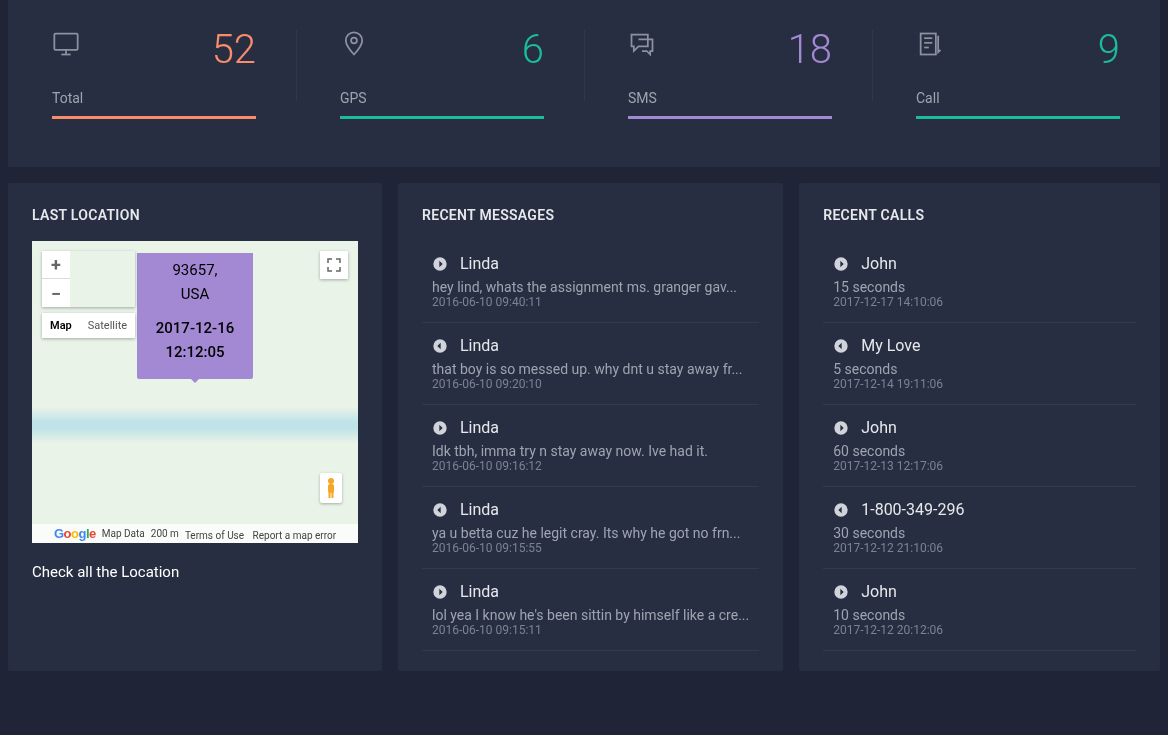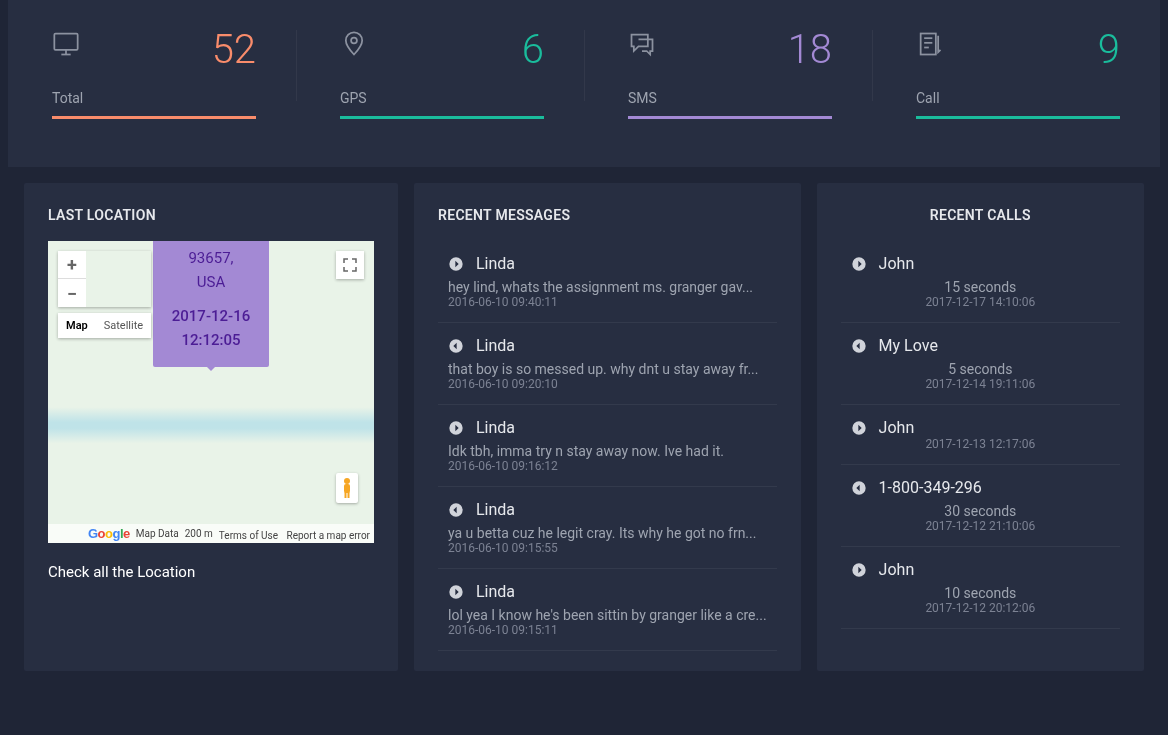--- a/index.html
+++ b/index.html
@@ -30,29 +30,29 @@
     bottom: 18px;
     width: 1px;
     background: rgba(255,255,255,0.05);
   }
   .stat-top { display: flex; justify-content: space-between; align-items: flex-start; height: 58px; }
   .stat-icon { width: 28px; height: 28px; stroke: #8c92a0; fill: none; }
   .stat-value { font-size: 40px; font-weight: 300; line-height: 1; }
   .stat-label { font-size: 14px; color: #9ea4b0; margin-top: 2px; }
   .stat-underline { height: 3px; margin-top: 10px; }
 
-  .panels-row { display: flex; gap: 16px; padding: 0 24px; }
+  .panels-row { display: flex; gap: 16px; padding: 0 8px; }
   .panel {
     background: #272e41;
     border-radius: 2px;
     padding: 24px 24px 20px 24px;
   }
   .panel-left { width: 374px; }
   .panel-mid { flex: 1; }
-  .panel-right { width: 374px; text-align: center; }
+  .panel-right { width: 374px; }
   .panel-title {
     color: #e6e8ec;
     font-size: 14px;
     font-weight: 600;
     letter-spacing: 0.3px;
     margin-bottom: 18px;
   }
 
   
   .map-wrap { position: relative; width: 326px; height: 302px; background: #e9f3e8; overflow: hidden; }
@@ -80,31 +80,31 @@
     display: flex; align-items: center; justify-content: center; font-size: 12px; color:#666; cursor:pointer;
   }
   .pegman {
     position: absolute; right: 16px; bottom: 40px; width: 22px; height: 30px;
     background: #fff; border-radius: 2px; box-shadow: 0 1px 3px rgba(0,0,0,0.3);
     display:flex; align-items:center; justify-content:center; cursor:grab;
   }
   .pegman svg { width: 14px; height: 22px; }
   .map-attrib {
     position: absolute; bottom: 0; left: 0; right: 0;
-    display: flex; justify-content: flex-end; align-items: flex-end;
+    display: flex; justify-content: center; align-items: flex-end;
     font-size: 10px; color: #444; background: rgba(255,255,255,0.7); padding: 2px 4px;
   }
   .map-attrib-left { display: flex; align-items: center; gap: 6px; }
   .map-attrib-right a { color: #444; text-decoration: none; cursor:pointer; margin-left: 6px; }
   .google-logo { font-family: Arial; font-weight: bold; font-size: 13px; letter-spacing: -0.5px; }
   .google-logo .g1{color:#4285f4}.google-logo .g2{color:#ea4335}.google-logo .g3{color:#fbbc05}.google-logo .g4{color:#4285f4}.google-logo .g5{color:#34a853}.google-logo .g6{color:#ea4335}
 
   .info-bubble {
-    position: absolute; top: 0; left: 50%; transform: translateX(-50%);
-    width: 116px; background: #a389d4; color: #4c1d95;
+    position: absolute; top: 12px; left: 50%; transform: translateX(-50%);
+    width: 116px; background: #a389d4; color: #000000;
     text-align: center; padding: 2px 6px 12px 6px; font-size: 14px;
     border-radius: 0 0 2px 2px;
   }
   .info-bubble::after {
     content: ""; position: absolute; left: 50%; bottom: -14px; transform: translateX(-50%);
     border: 10px solid transparent; border-top-color: #a389d4;
   }
   .info-line { margin: 6px 0; font-size: 15px; }
 
   .link {
@@ -268,21 +268,21 @@
           <div class="li-sub">ya u betta cuz he legit cray. Its why he got no frn...</div>
           <div class="li-time">2016-06-10 09:15:55</div>
         </div>
         <div class="list-item">
           <div class="li-head">
             <svg class="arrow-icon" viewBox="0 0 24 24">
               <path d="M12 2a10 10 0 1 0 0 20 10 10 0 0 0 0-20zm-1 5 5 5-5 5V7z"></path>
             </svg>
             <span>Linda</span>
           </div>
-          <div class="li-sub">lol yea I know he's been sittin by granger like a cre...</div>
+          <div class="li-sub">lol yea I know he's been sittin by himself like a cre...</div>
           <div class="li-time">2016-06-10 09:15:11</div>
         </div>
       </div>
   </div>
 
   <div class="panel panel-right">
     <div class="panel-title">RECENT CALLS</div>
     <div class="list" id="calls-list">
         <div class="list-item">
           <div class="li-head">
@@ -304,20 +304,21 @@
           <div class="li-sub">5 seconds</div>
           <div class="li-time">2017-12-14 19:11:06</div>
         </div>
         <div class="list-item">
           <div class="li-head">
             <svg class="arrow-icon" viewBox="0 0 24 24">
               <path d="M12 2a10 10 0 1 0 0 20 10 10 0 0 0 0-20zm-1 5 5 5-5 5V7z"></path>
             </svg>
             <span>John</span>
           </div>
+          <div class="li-sub">60 seconds</div>
           <div class="li-time">2017-12-13 12:17:06</div>
         </div>
         <div class="list-item">
           <div class="li-head">
             <svg class="arrow-icon left" viewBox="0 0 24 24">
               <path d="M12 2a10 10 0 1 0 0 20 10 10 0 0 0 0-20zm-1 5 5 5-5 5V7z"></path>
             </svg>
             <span>1-800-349-296</span>
           </div>
           <div class="li-sub">30 seconds</div>

